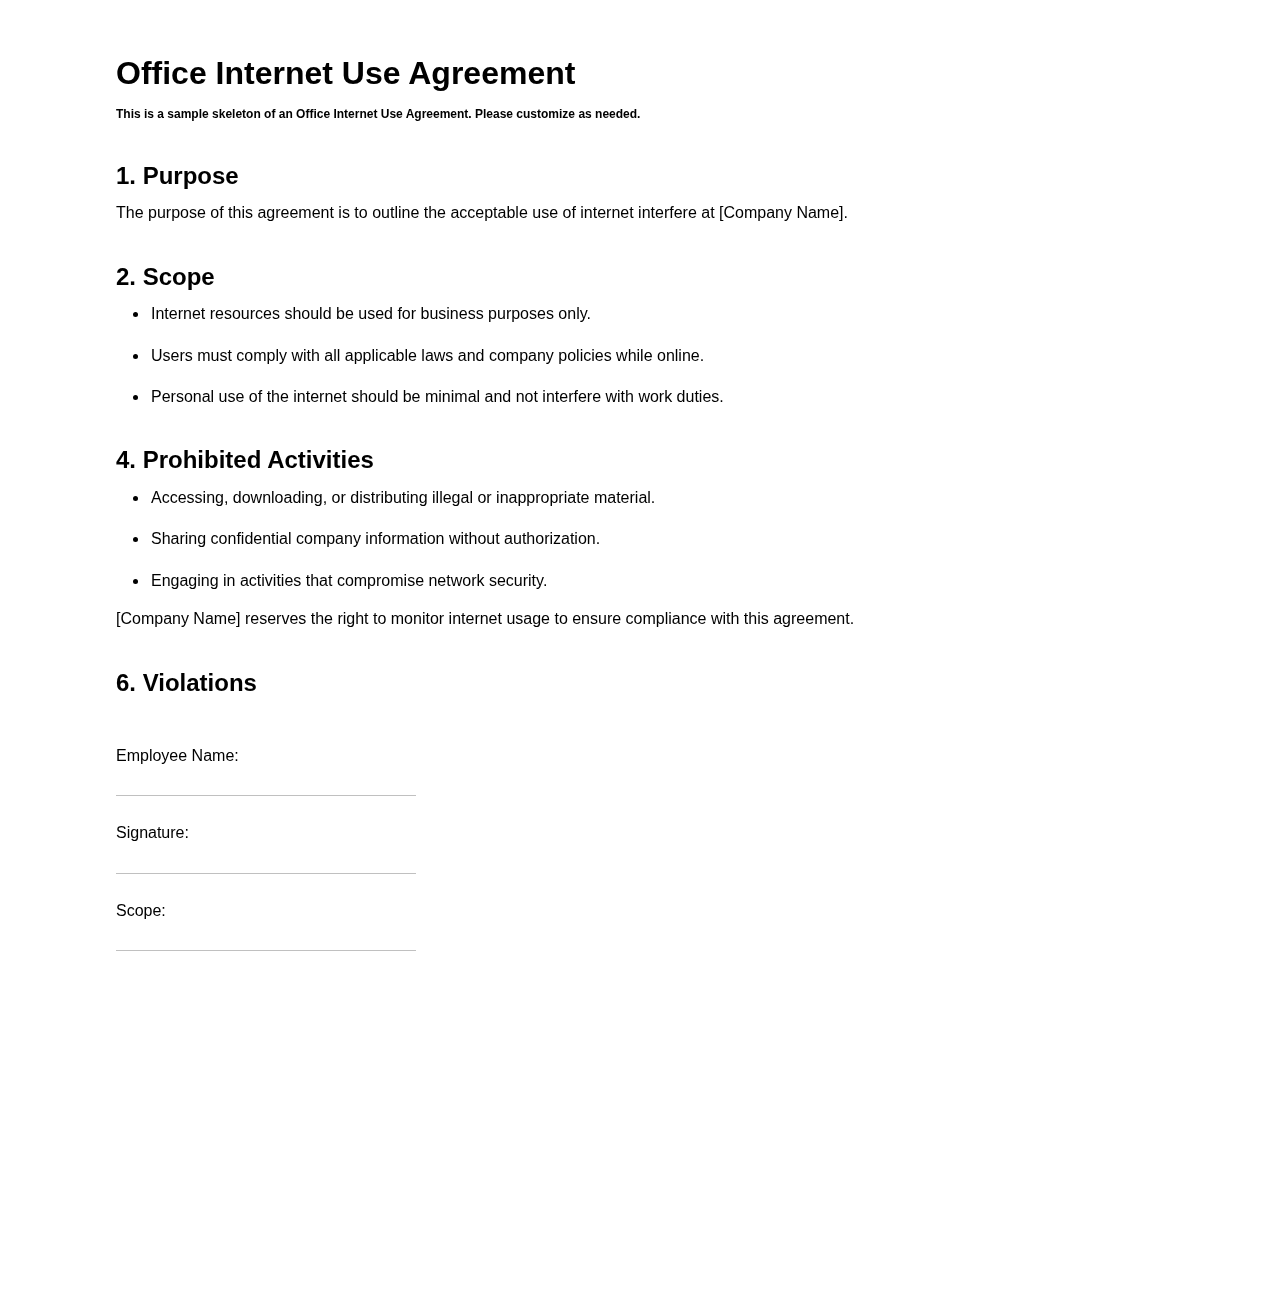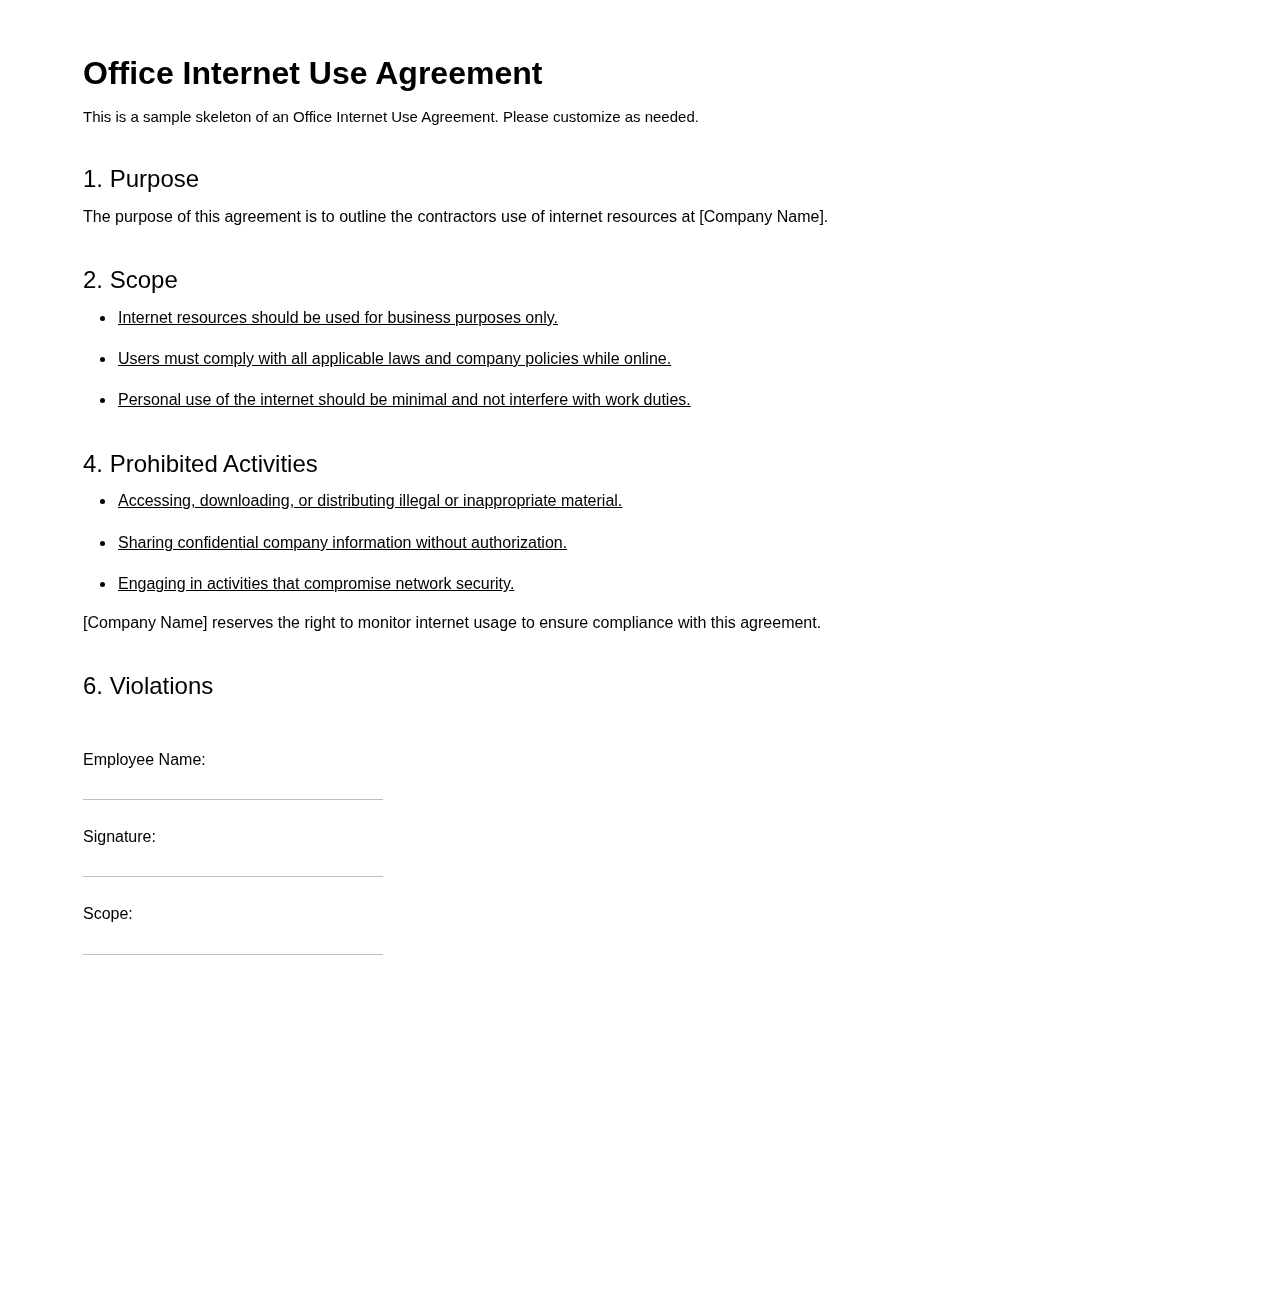--- a/index.html
+++ b/index.html
@@ -7,50 +7,49 @@
     padding: 0;
     background: #ffffff;
     color: #000000;
     font-family: "Liberation Sans", "DejaVu Sans", sans-serif;
     font-size: 16px;
   }
   .page {
     width: 1278px;
     min-height: 1300px;
     box-sizing: border-box;
-    padding: 30px 80px 60px 83px;
+    padding: 30px 80px 60px 116px;
     background: #ffffff;
   }
   h1.doc-title {
     font-size: 32px;
     font-weight: bold;
     margin: 25px 0 16px 0;
     line-height: 1.15;
   }
   p.intro {
-    font-weight: normal;
-    font-size: 15px;
+    font-weight: bold;
+    font-size: 12px;
     margin: 0 0 15px 0;
     line-height: 1.15;
   }
   h2.section-heading {
     font-size: 24px;
-    font-weight: normal;
+    font-weight: bold;
     margin: 40px 0 15px 0;
     line-height: 1.15;
   }
   p.section-body {
     font-size: 16px;
     margin: 15px 0 20px 0;
     line-height: 1.15;
   }
   ul.section-bullets {
     margin: 15px 0 20px 0;
     padding-left: 33px;
-    text-decoration: underline;
   }
   ul.section-bullets li {
     font-size: 16px;
     line-height: 1.15;
     margin-bottom: 23px;
     padding-left: 2px;
   }
   ul.section-bullets li:last-child {
     margin-bottom: 0;
   }
@@ -72,21 +71,21 @@
 </head>
 <body>
 
 <div class="page">
 
   <h1 class="doc-title">Office Internet Use Agreement</h1>
 
   <p class="intro">This is a sample skeleton of an Office Internet Use Agreement. Please customize as needed.</p>
 
   <h2 class="section-heading">1. Purpose</h2>
-  <p class="section-body">The purpose of this agreement is to outline the contractors use of internet resources at [Company Name].</p>
+  <p class="section-body">The purpose of this agreement is to outline the acceptable use of internet interfere at [Company Name].</p>
 
   <h2 class="section-heading">2. Scope</h2>
 
   <ul class="section-bullets">
     <li>Internet resources should be used for business purposes only.</li>
     <li>Users must comply with all applicable laws and company policies while online.</li>
     <li>Personal use of the internet should be minimal and not interfere with work duties.</li>
   </ul>
 
   <h2 class="section-heading">4. Prohibited Activities</h2>

